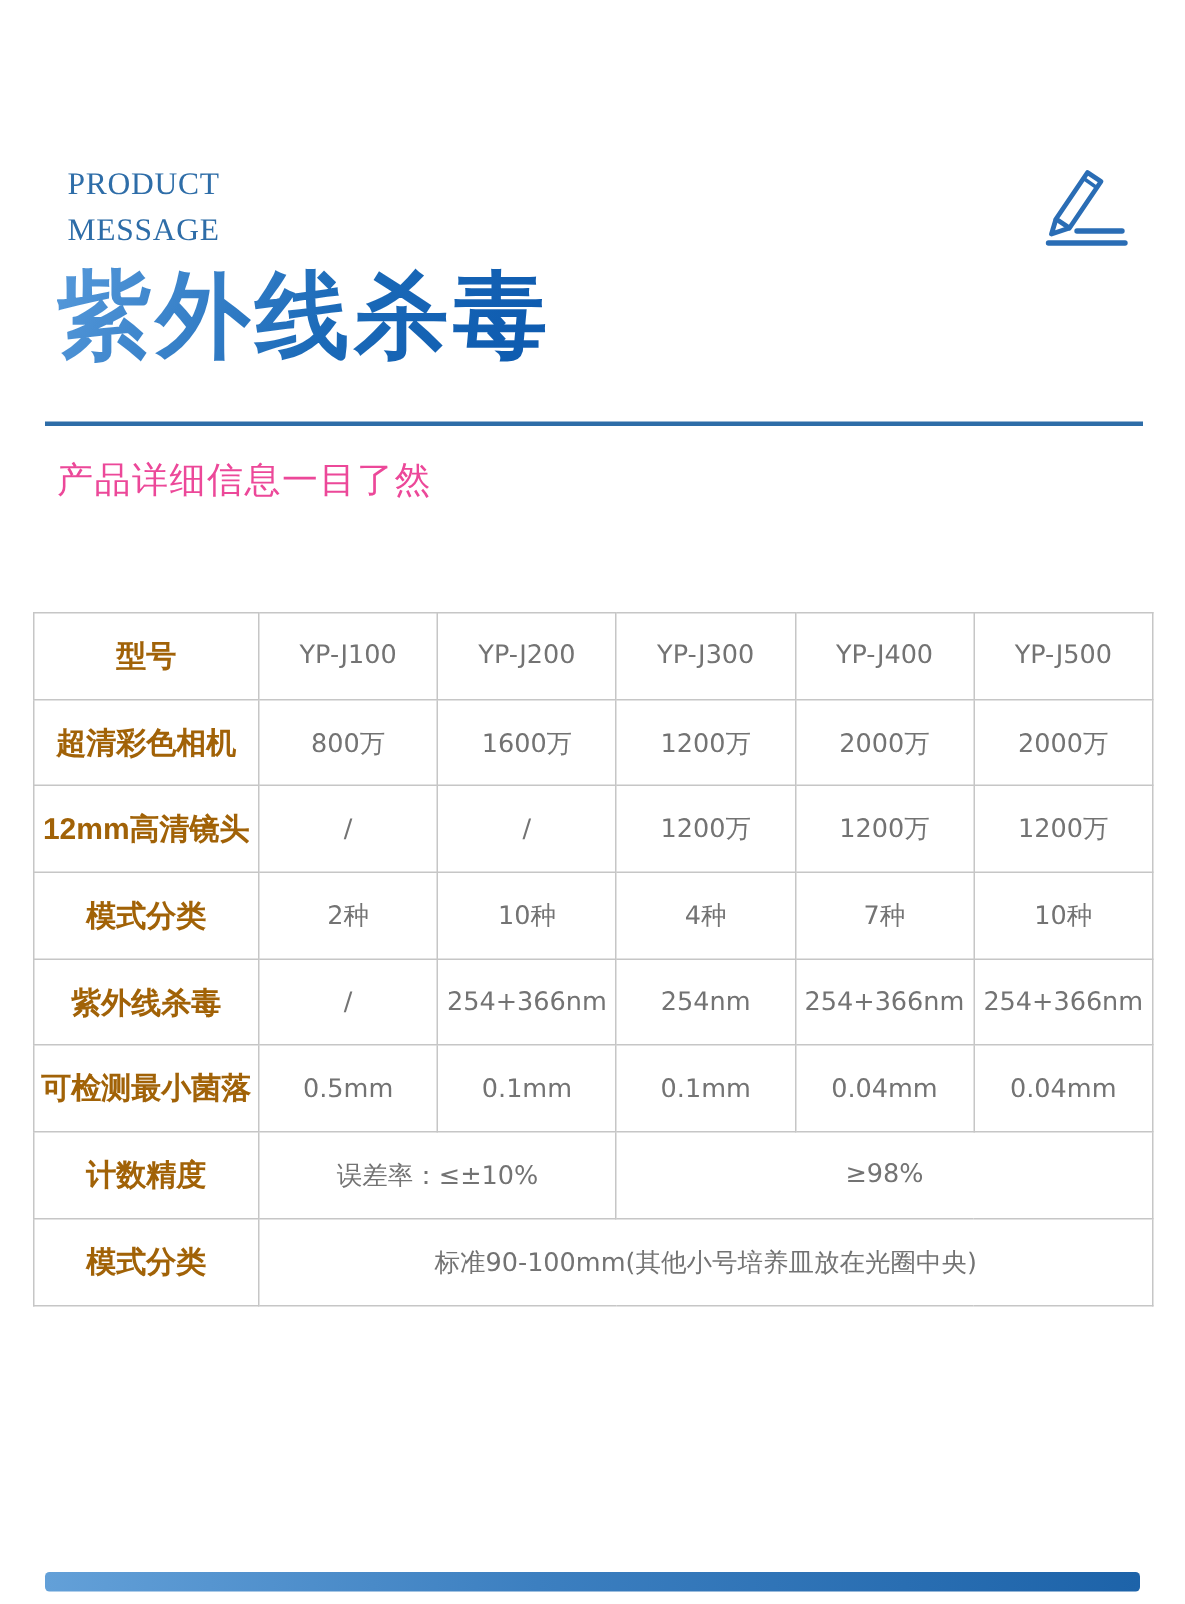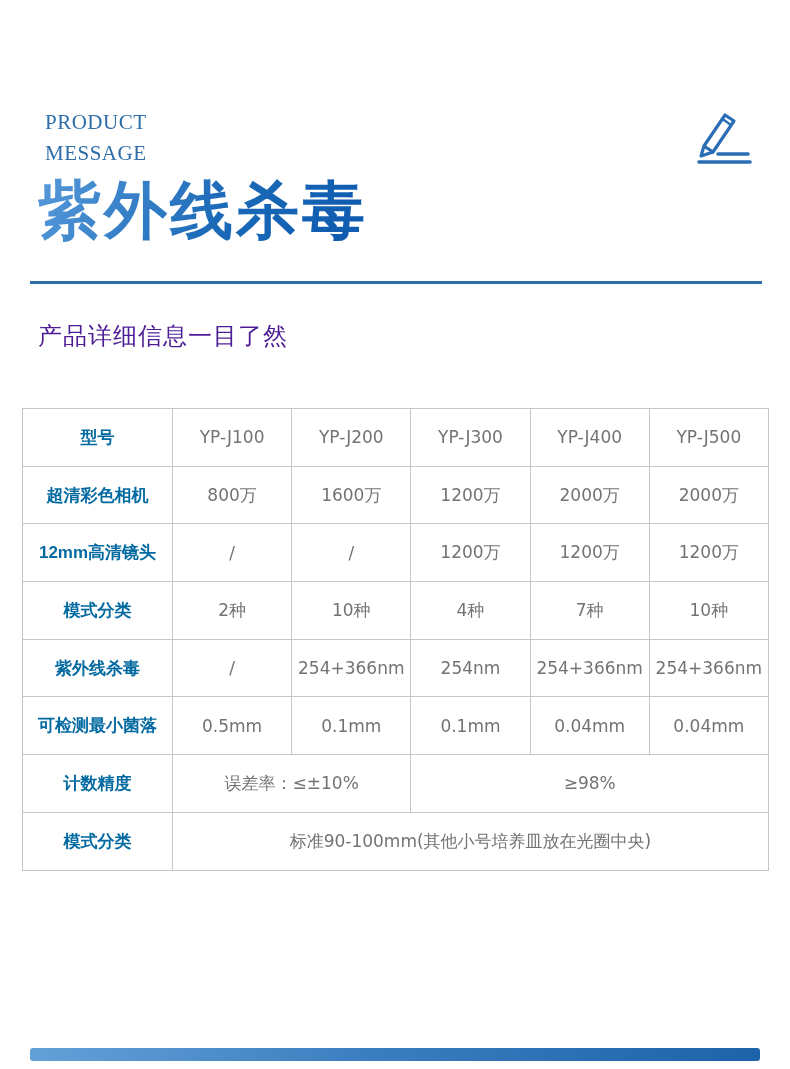--- a/index.html
+++ b/index.html
@@ -32,36 +32,36 @@
   }
 
   .divider {
     position: absolute; left: 30px; top: 281px;
     width: 732px; height: 3px; background: #2e6da8;
   }
 
   .subtitle {
     position: absolute; left: 38px; top: 304px;
     font-family: "Liberation Serif", serif;
-    font-size: 24px; color: #4c1d95; letter-spacing: 1px; margin-top: 16px;
+    font-size: 24px; color: #ec4899; letter-spacing: 1px;
   }
 
   
   table.spec {
     position: absolute; left: 22px; top: 408px;
     width: 746px; border-collapse: collapse; table-layout: fixed;
   }
   table.spec th, table.spec td {
     border: 1px solid #c6c6c6;
     height: 56.7px;
     text-align: center; vertical-align: middle;
     padding: 0 4px;
   }
   table.spec th {
-    color: #0369a1; font-weight: 700; font-size: 17px;
+    color: #a16207; font-weight: 700; font-size: 20px;
   }
   table.spec td {
     color: #737373; font-weight: 400; font-size: 17px;
     font-family: "DejaVu Sans", "Liberation Sans", sans-serif;
   }
 
   
   .bottom-bar {
     position: absolute; left: 30px; top: 1048px;
     width: 730px; height: 13px; border-radius: 3px;

